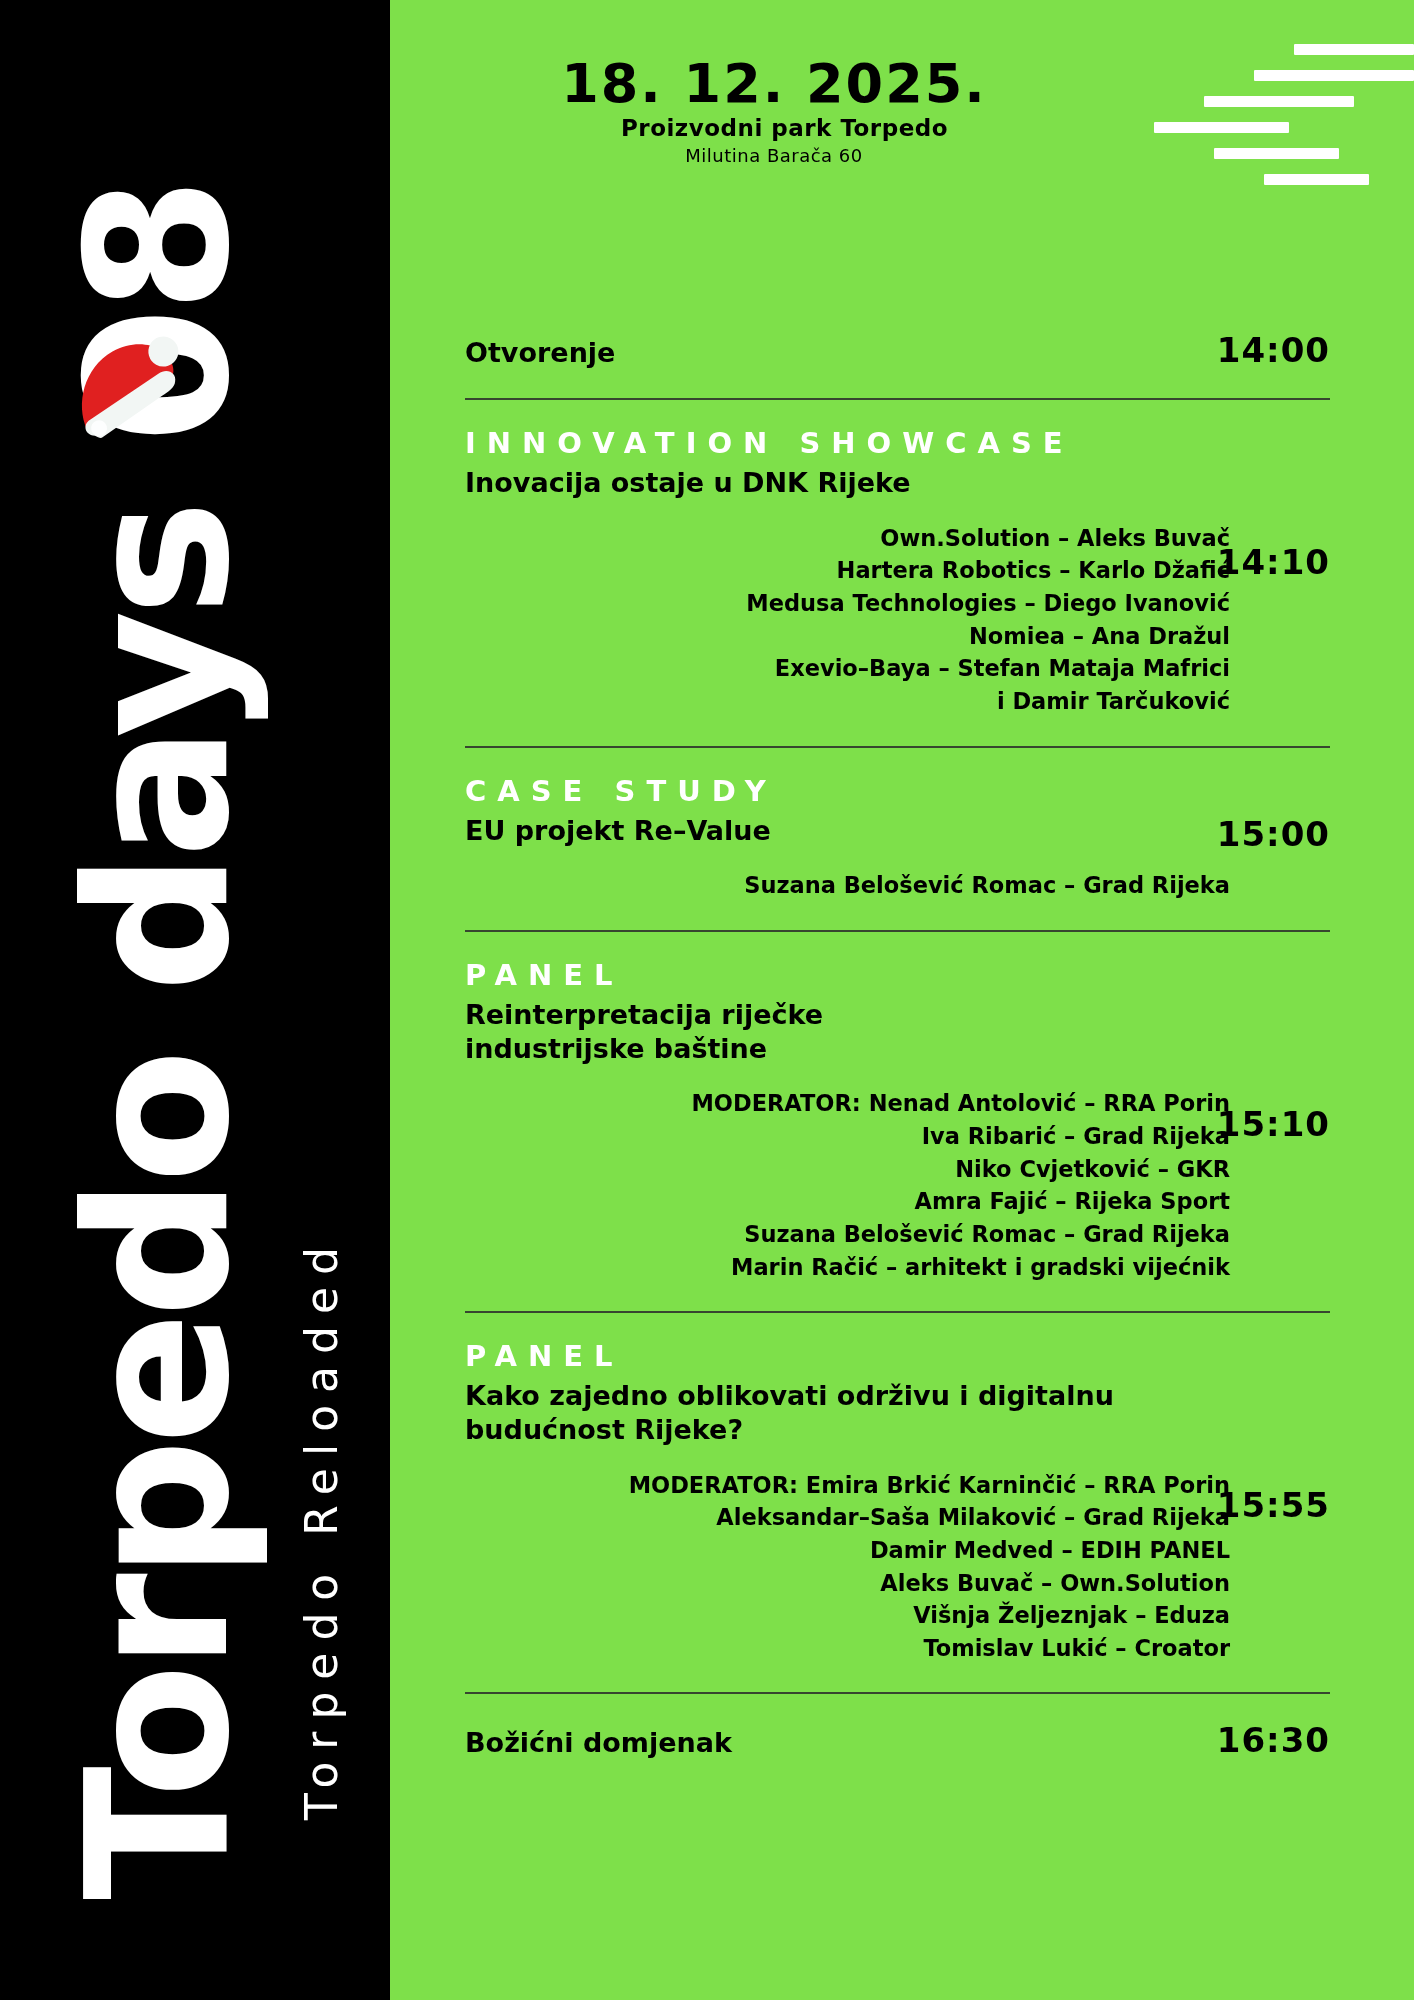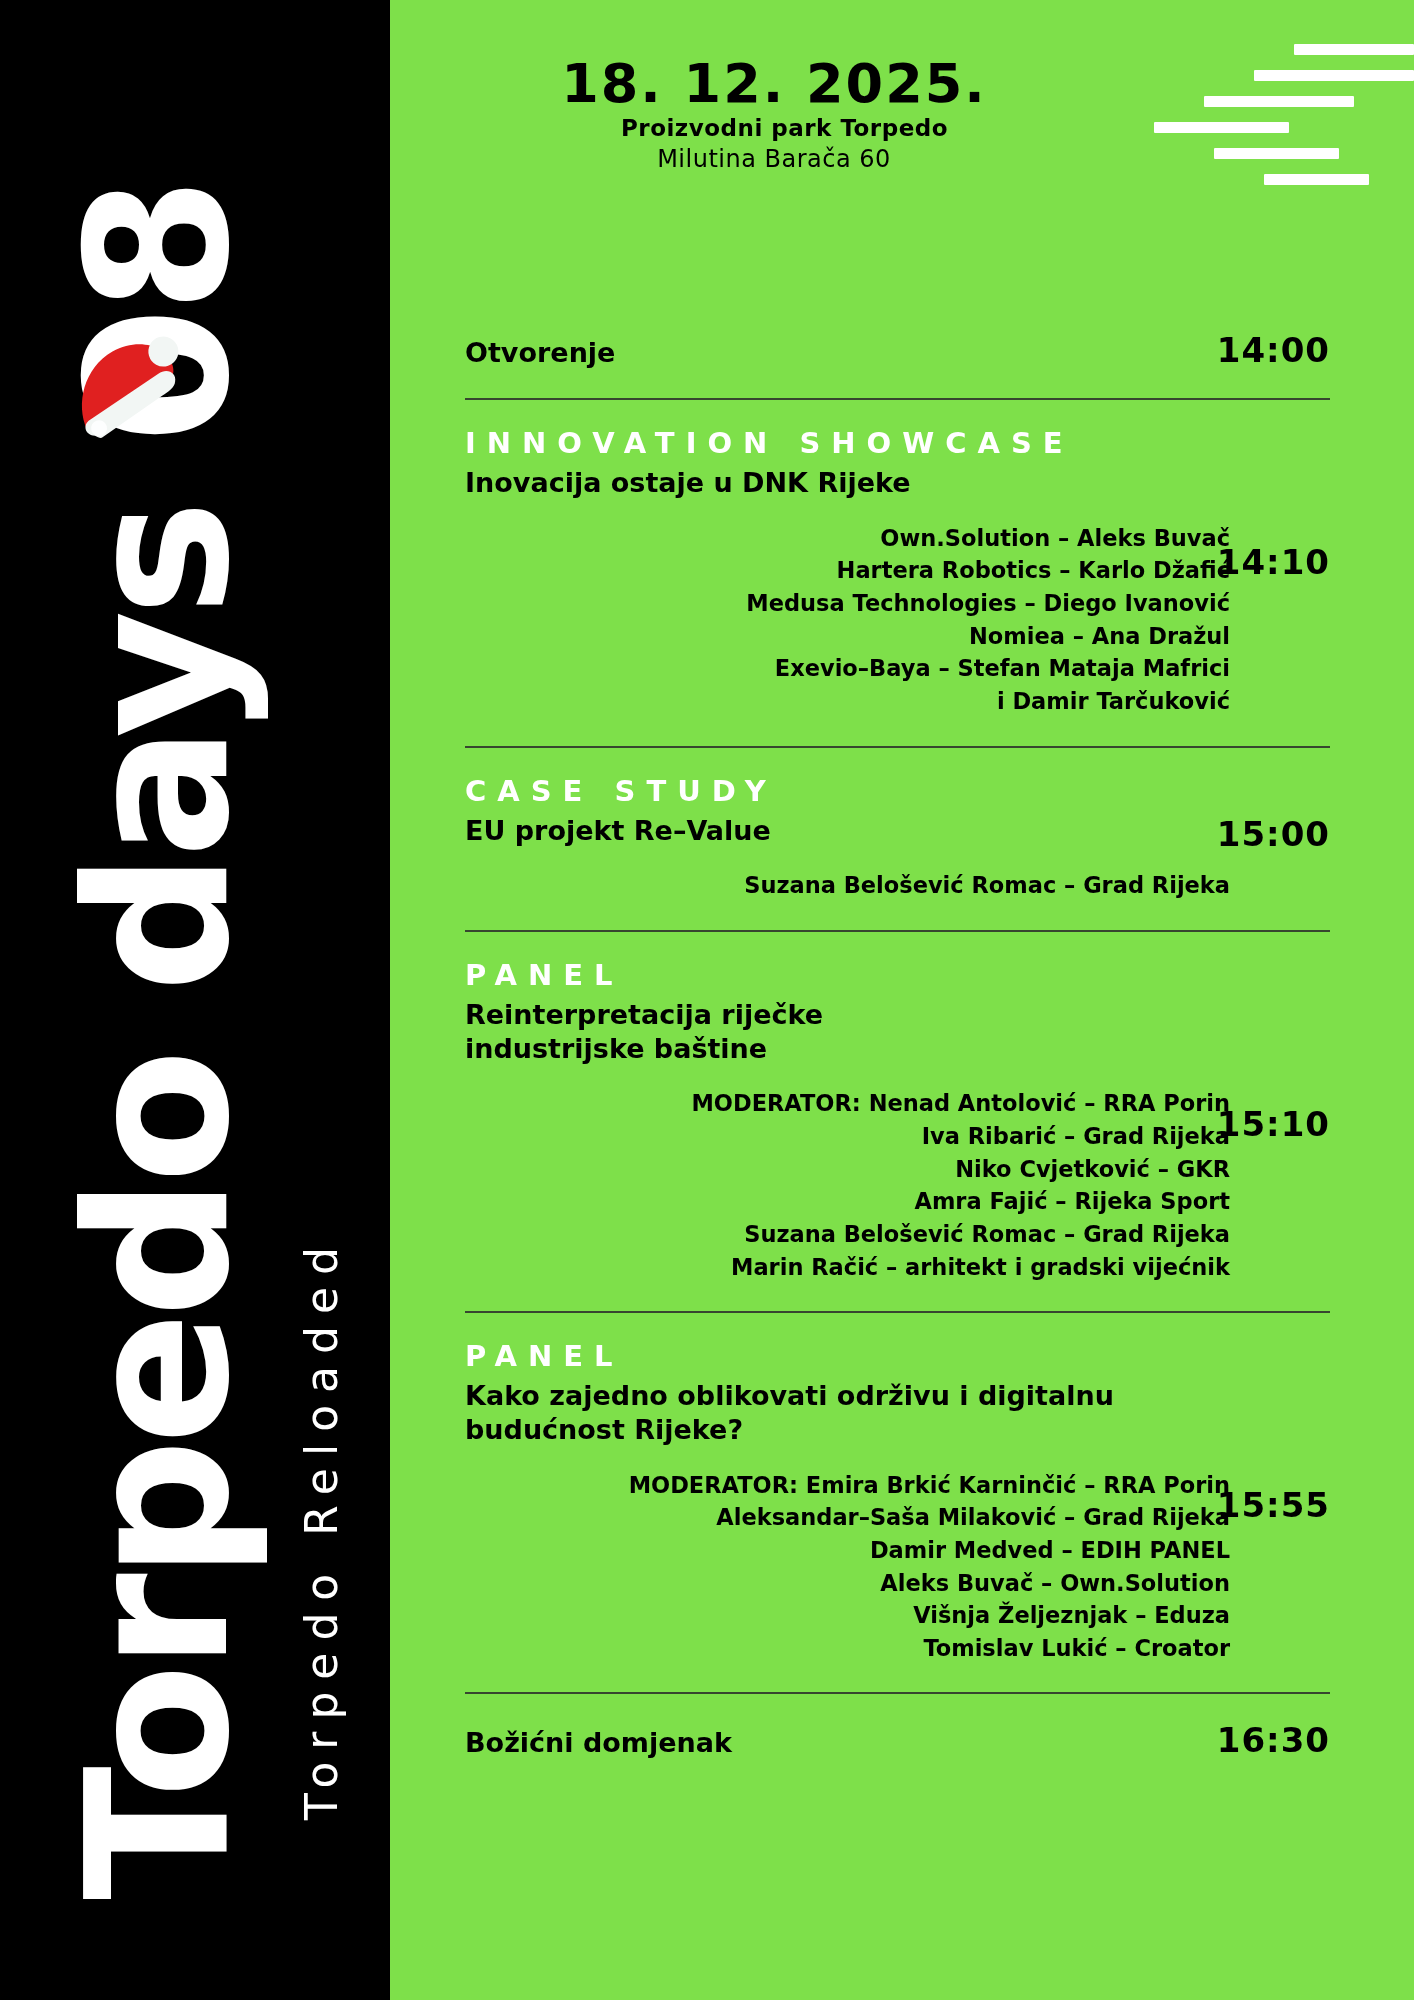--- a/index.html
+++ b/index.html
@@ -108,21 +108,21 @@
     font-weight: bold;
     font-size: 23px;
     letter-spacing: 0.5px;
     color: #000;
     padding-left: 21px;
   }
   .address {
     margin-top: 4px;
     font-family: "DejaVu Sans", sans-serif;
     font-weight: normal;
-    font-size: 24px;
+    font-size: 18px;
     letter-spacing: 0.5px;
     color: #000;
   }
 
   
   .schedule {
     position: absolute;
     left: 465px;
     top: 330px;
     width: 865px;

